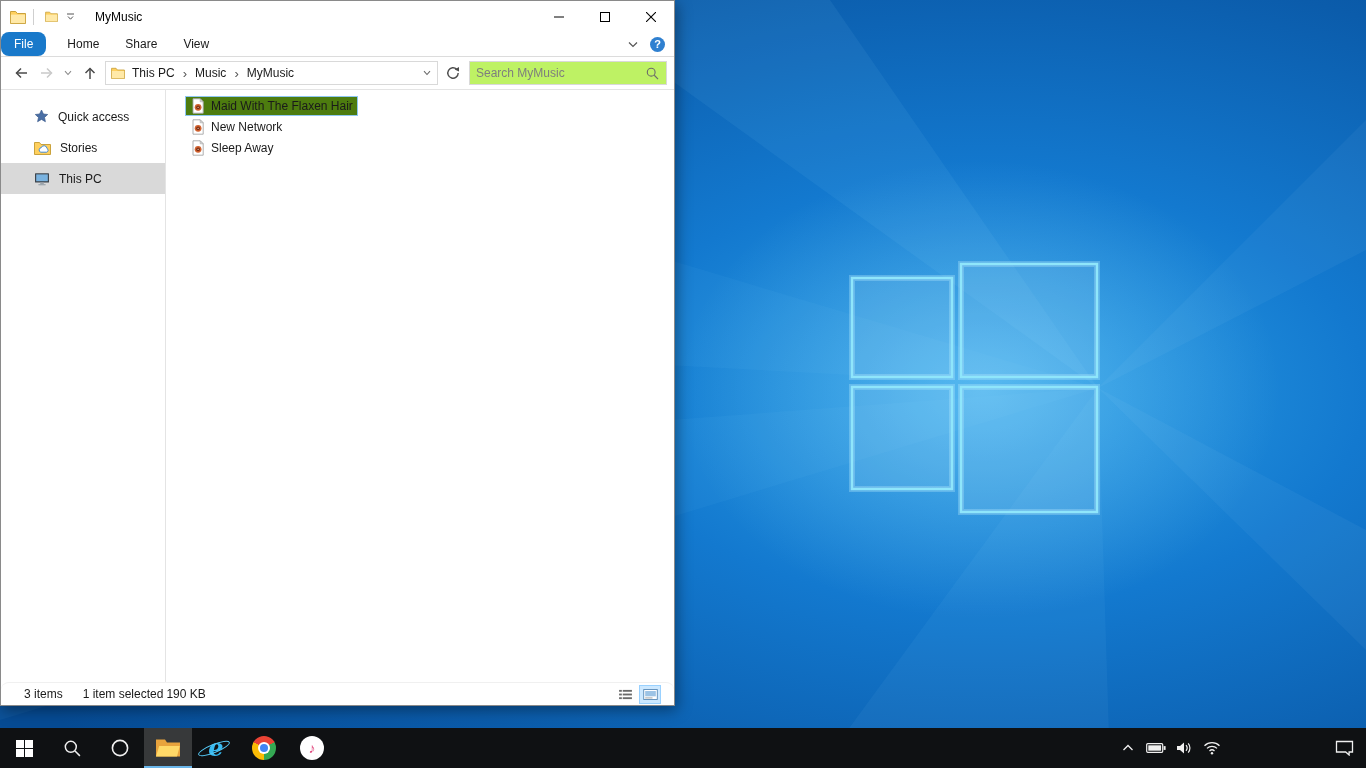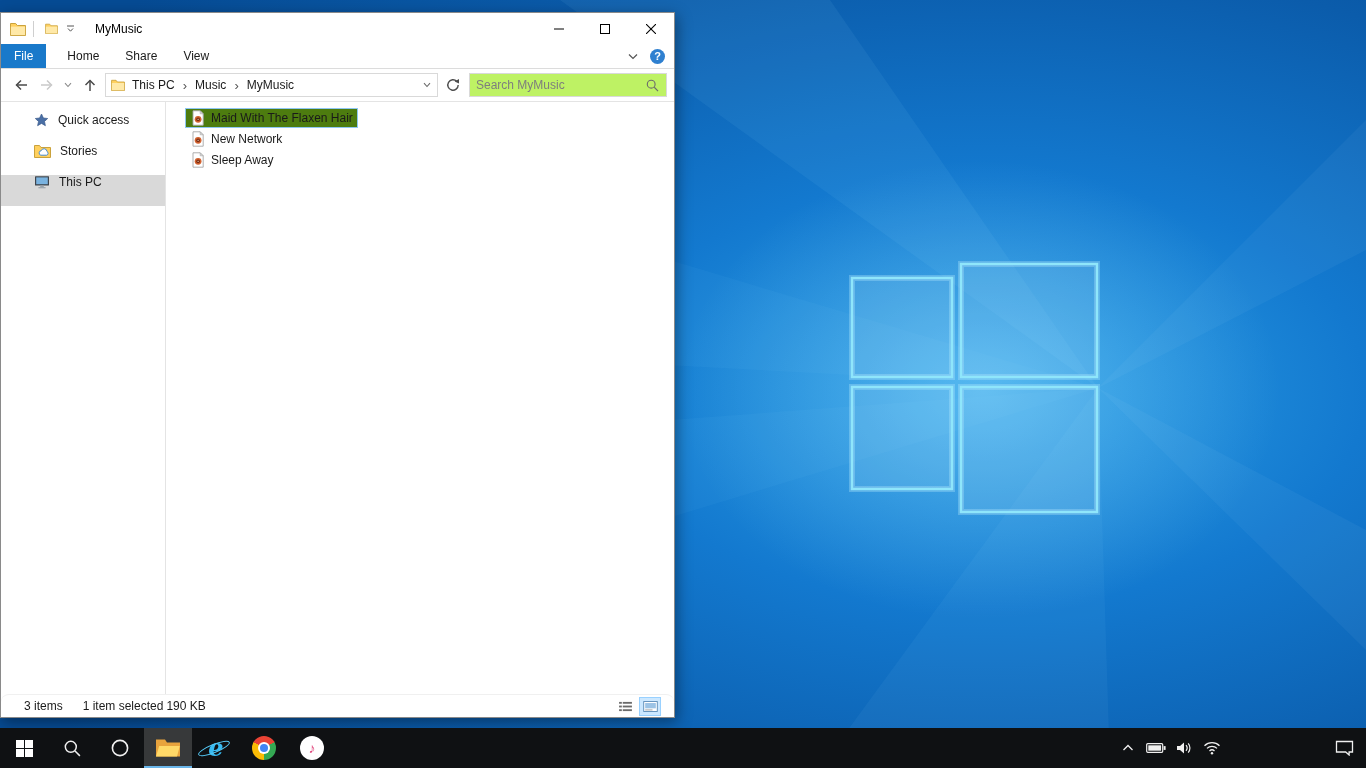--- a/index.html
+++ b/index.html
@@ -5,33 +5,33 @@
   * { box-sizing: border-box; margin: 0; padding: 0; }
   html,body { width:1366px; height:768px; overflow:hidden; font-family:"Liberation Sans",sans-serif; }
   body { position:relative; background:#0b5aa6; }
 
   
   #desktop { position:absolute; inset:0; z-index:0; }
   #desktop svg { display:block; }
 
   
   #explorer {
-    position:absolute; left:0; top:12px; width:675px; height:706px;
+    position:absolute; left:0; top:0; width:675px; height:706px;
     background:#fff; border:1px solid #8a8a8a; box-shadow:2px 4px 14px rgba(0,0,0,.4);
     display:flex; flex-direction:column; z-index:10; font-size:12px; color:#000;
   }
   .titlebar { height:31px; flex:0 0 31px; display:flex; align-items:center; padding-left:9px; }
   .qat-sep { width:1px; height:16px; background:#cfcfcf; margin:0 7px; }
   .qat-btn { display:flex; align-items:center; justify-content:center; padding:0 4px; height:100%; }
   .title-text { margin-left:16px; color:#000; }
   .caption-buttons { margin-left:auto; display:flex; height:31px; }
   .cap-btn { width:46px; height:31px; display:flex; align-items:center; justify-content:center; }
 
   .ribbon-tabs { height:25px; flex:0 0 25px; display:flex; align-items:stretch; border-bottom:1px solid #dcdcdc; }
-  .tab { display:flex; align-items:center; padding:0 13px; color:#1a1a1a; }
+  .tab { display:flex; align-items:center; padding:0 13px; color:#1a1a1a;border-radius:8px; }
   .tab-file { background:#1979ca; color:#fff; margin-right:8px; }
   .tab-right { margin-left:auto; display:flex; align-items:center; gap:12px; padding-right:9px; }
   .help-icon { width:15px; height:15px; border-radius:50%; background:#2f80d0; color:#fff;
                font-size:11px; font-weight:bold; display:flex; align-items:center; justify-content:center; }
 
   .addressbar { height:33px; flex:0 0 33px; display:flex; align-items:center; padding:0 7px; gap:1px;
                 border-bottom:1px solid #e4e4e4; }
   .nav-btn { width:25px; height:25px; display:flex; align-items:center; justify-content:center; }
   .addr-box { flex:1; height:24px; border:1px solid #d9d9d9; background:#fff; display:flex;
               align-items:center; padding-left:5px; margin:0 2px; }
@@ -40,21 +40,21 @@
   .addr-dd { margin-left:auto; width:20px; height:100%; display:flex; align-items:center; justify-content:center; }
   .refresh-btn { width:24px; height:24px; display:flex; align-items:center; justify-content:center; }
   .search-box { width:198px; height:24px; border:1px solid #d9d9d9; background:#bef264; display:flex;
                 align-items:center; margin-left:3px; }
   .search-box input { flex:1; border:0; outline:0; padding:0 6px; font:12px "Liberation Sans",sans-serif; color:#333; background:transparent; }
   .search-box input::placeholder { color:#7e7e7e; }
   .search-mag { padding-right:7px; display:flex; }
 
   .window-body { flex:1; display:flex; min-height:0; }
   .sidebar { width:165px; flex:0 0 165px; border-right:1px solid #e4e4e4; padding-top:11px; }
-  .side-item { height:31px; display:flex; gap:9px; padding-left:33px; }
+  .side-item { height:31px; display:flex; align-items:center; gap:9px; padding-left:33px; }
   .side-item.selected { background:#d9d9d9; }
   .side-label { color:#1a1a1a; }
 
   .filelist { flex:1; padding:6px 0 0 19px; }
   .file-row { display:flex; align-items:center; gap:5px; height:20px; padding:0 4px;
               border:1px solid transparent; width:max-content; margin-bottom:1px; }
   .file-row.selected { background:#4d7c0f; border-color:#8ec7f2; }
   .file-label { color:#1a1a1a; white-space:nowrap; }
 
   .statusbar { height:23px; flex:0 0 23px; display:flex; align-items:center; padding-left:23px; border-top:1px solid #f0f0f0;border-radius:8px; }

